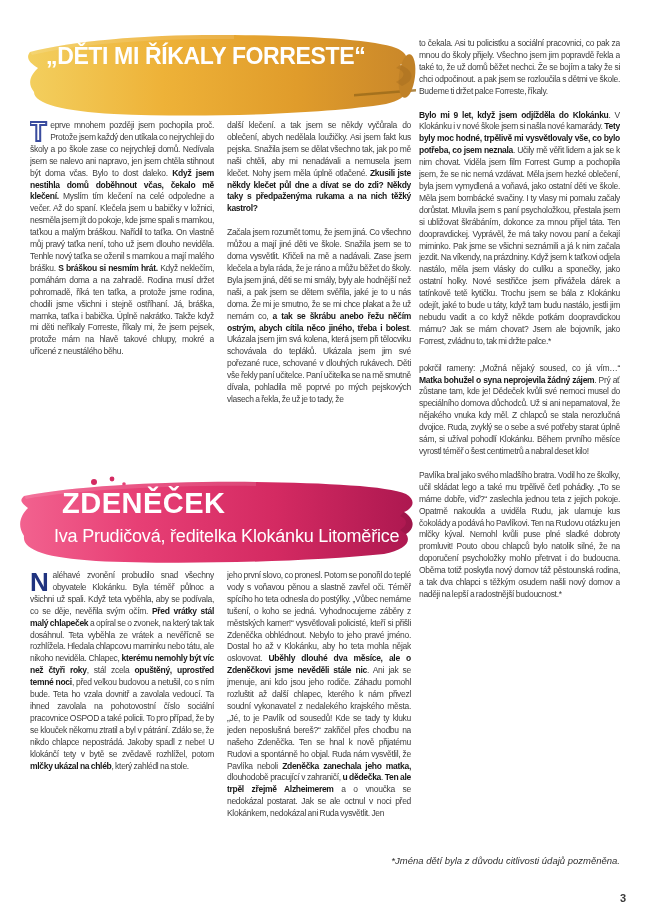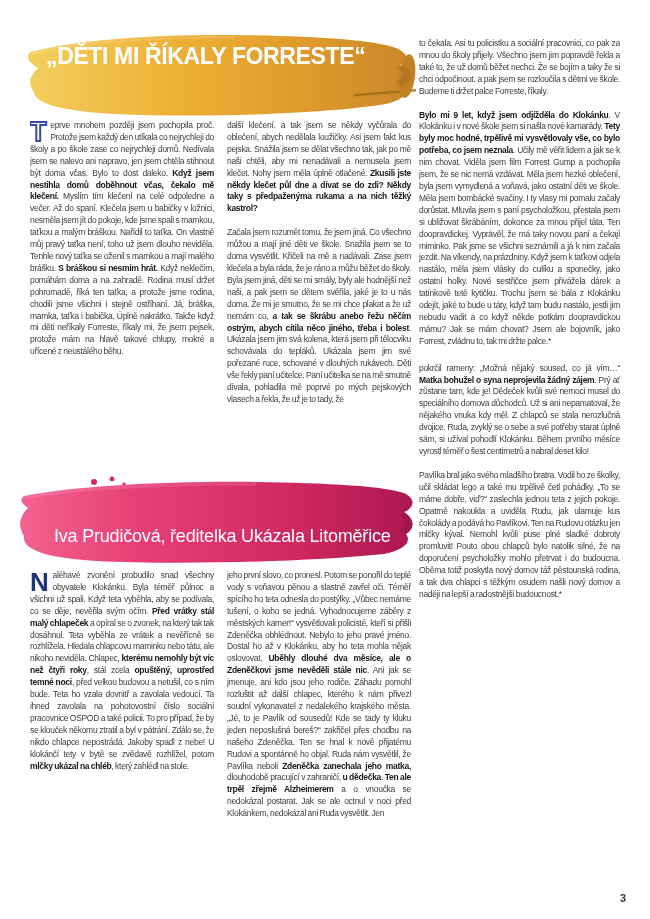--- a/index.html
+++ b/index.html
@@ -117,21 +117,22 @@
     </defs>
     <path d="M8,20 C60,10 150,5 240,6 C310,7 372,10 390,18 C400,24 398,32 388,36
              C398,42 400,52 390,58 C396,66 388,74 368,78 C290,86 160,89 80,85
              C30,82 6,74 8,60 C0,48 6,38 12,32 C4,26 4,24 8,20 Z" fill="url(#gradP)"></path>
     <circle cx="78" cy="6" r="3" fill="#d42a62"></circle>
     <circle cx="96" cy="3" r="2.4" fill="#d42a62"></circle>
     <circle cx="108" cy="8" r="1.8" fill="#e73f75"></circle>
     <path d="M8,20 C60,10 150,5 240,6 L240,10 C152,9 62,14 10,23 Z" fill="#ffffff" opacity="0.12"></path>
     <path d="M388,36 C398,42 400,52 390,58 L384,54 C392,49 392,43 384,40 Z" fill="#7c0f3c" opacity="0.3"></path>
   </svg>
-  <div class="banner2-sub">Iva Prudičová, ředitelka Ukázala Litoměřice</div>
+  <div class="banner2-title">ZDENĚČEK</div>
+  <div class="banner2-sub">Iva Prudičová, ředitelka Klokánku Litoměřice</div>
 
   <div class="cols a2cols">
     <div class="col">
       <p class="body">
         <span class="dropcap2">N</span><span>aléhavé zvonění probudilo snad všechny obyvatele Klokánku. Byla téměř půlnoc a všichni už spali. Když teta vyběhla, aby se podívala, co se děje, nevěřila svým očím. <strong>Před vrátky stál malý chlapeček</strong> a opíral se o zvonek, na který tak tak dosáhnul. Teta vyběhla ze vrátek a nevěřícně se rozhlížela. Hledala chlapcovu maminku nebo tátu, ale nikoho neviděla. Chlapec, <strong>kterému nemohly být víc než čtyři roky</strong>, stál zcela <strong>opuštěný, uprostřed temné noci</strong>, před velkou budovou a netušil, co s ním bude. Teta ho vzala dovnitř a zavolala vedoucí. Ta ihned zavolala na pohotovostní číslo sociální pracovnice OSPOD a také policii. To pro případ, že by se klouček někomu ztratil a byl v pátrání. Zdálo se, že nikdo chlapce nepostrádá. Jakoby spadl z nebe! U klokánčí tety v bytě se zvědavě rozhlížel, potom <strong>mlčky ukázal na chléb</strong>, který zahlédl na stole.</span>
       </p>
     </div>
     <div class="col">
       <p class="body"><span>jeho první slovo, co pronesl. Potom se ponořil do teplé vody s voňavou pěnou a slastně zavřel oči. Téměř spícího ho teta odnesla do postýlky. „Vůbec nemáme tušení, o koho se jedná. Vyhodnocujeme záběry z městských kamer!“ vysvětlovali policisté, kteří si přišli Zdeněčka obhlédnout. Nebylo to jeho pravé jméno. Dostal ho až v Klokánku, aby ho teta mohla nějak oslovovat. <strong>Uběhly dlouhé dva měsíce, ale o Zdeněčkovi jsme nevěděli stále nic</strong>. Ani jak se jmenuje, ani kdo jsou jeho rodiče. Záhadu pomohl rozluštit až další chlapec, kterého k nám přivezl soudní vykonavatel z nedalekého krajského města. „Jé, to je Pavlík od sousedů! Kde se tady ty kluku jeden neposlušná bereš?“ zakřičel přes chodbu na našeho Zdeněčka. Ten se hnal k nově přijatému Rudovi a spontánně ho objal. Ruda nám vysvětlil, že Pavlíka neboli <strong>Zdeněčka zanechala jeho matka,</strong> dlouhodobě pracující v zahraničí, <strong>u dědečka</strong>. <strong>Ten ale trpěl zřejmě Alzheimerem</strong> a o vnoučka se nedokázal postarat. Jak se ale octnul v noci před Klokánkem, nedokázal ani Ruda vysvětlit. Jen</span></p>
     </div>
@@ -141,15 +142,16 @@
     <div>
       <p class="body"><span>to čekala. Asi tu policistku a sociální pracovnici, co pak za mnou do školy přijely. Všechno jsem jim popravdě řekla a také to, že už domů běžet nechci. Že se bojím a taky že si chci odpočinout. a pak jsem se rozloučila s dětmi ve škole. Budeme ti držet palce Forreste, říkaly.</span></p>
       <p class="body"><span><strong>Bylo mi 9 let, když jsem odjížděla do Klokánku</strong>. V Klokánku i v nové škole jsem si našla nové kamarády. <strong>Tety byly moc hodné, trpělivě mi vysvětlovaly vše, co bylo potřeba, co jsem neznala</strong>. Učily mě věřit lidem a jak se k nim chovat. Viděla jsem film Forrest Gump a pochopila jsem, že se nic nemá vzdávat. Měla jsem hezké oblečení, byla jsem vymydlená a voňavá, jako ostatní děti ve škole. Měla jsem bombácké svačiny. I ty vlasy mi pomalu začaly dorůstat. Mluvila jsem s paní psycholožkou, přestala jsem si ubližovat škrábáním, dokonce za mnou přijel táta. Ten doopravdickej. Vyprávěl, že má taky novou paní a čekají miminko. Pak jsme se všichni seznámili a já k nim začala jezdit. Na víkendy, na prázdniny. Když jsem k taťkovi odjela nastálo, měla jsem vlásky do culíku a sponečky, jako ostatní holky. Nové sestřičce jsem přivážela dárek a tatínkově tetě kytičku. Trochu jsem se bála z Klokánku odejít, jaké to bude u táty, když tam budu nastálo, jestli jim nebudu vadit a co když někde potkám doopravdickou mámu? Jak se mám chovat? Jsem ale bojovník, jako Forrest, zvládnu to, tak mi držte palce.*</span></p>
     </div>
     <div class="part2">
       <p class="body"><span>pokrčil rameny: „Možná nějaký soused, co já vím…“ <strong>Matka bohužel o syna neprojevila žádný zájem</strong>. Prý ať zůstane tam, kde je! Dědeček kvůli své nemoci musel do speciálního domova důchodců. Už si ani nepamatoval, že nějakého vnuka kdy měl. Z chlapců se stala nerozlučná dvojice. Ruda, zvyklý se o sebe a své potřeby starat úplně sám, si užíval pohodlí Klokánku. Během prvního měsíce vyrostl téměř o šest centimetrů a nabral deset kilo!</span></p>
       <p class="body"><span>Pavlíka bral jako svého mladšího bratra. Vodil ho ze školky, učil skládat lego a také mu trpělivě četl pohádky. „To se máme dobře, viď?“ zaslechla jednou teta z jejich pokoje. Opatrně nakoukla a uviděla Rudu, jak ulamuje kus čokolády a podává ho Pavlíkovi. Ten na Rudovu otázku jen mlčky kýval. Nemohl kvůli puse plné sladké dobroty promluvit! Pouto obou chlapců bylo natolik silné, že na doporučení psycholožky mohlo přetrvat i do budoucna. Oběma totiž poskytla nový domov táž pěstounská rodina, a tak dva chlapci s těžkým osudem našli nový domov a naději na lepší a radostnější budoucnost.*</span></p>
     </div>
   </div>
 
+  <div class="footnote">*Jména dětí byla z důvodu citlivosti údajů pozměněna.</div>
   <div class="pagenum">3</div>
 
 </div>
 
 </body></html>

